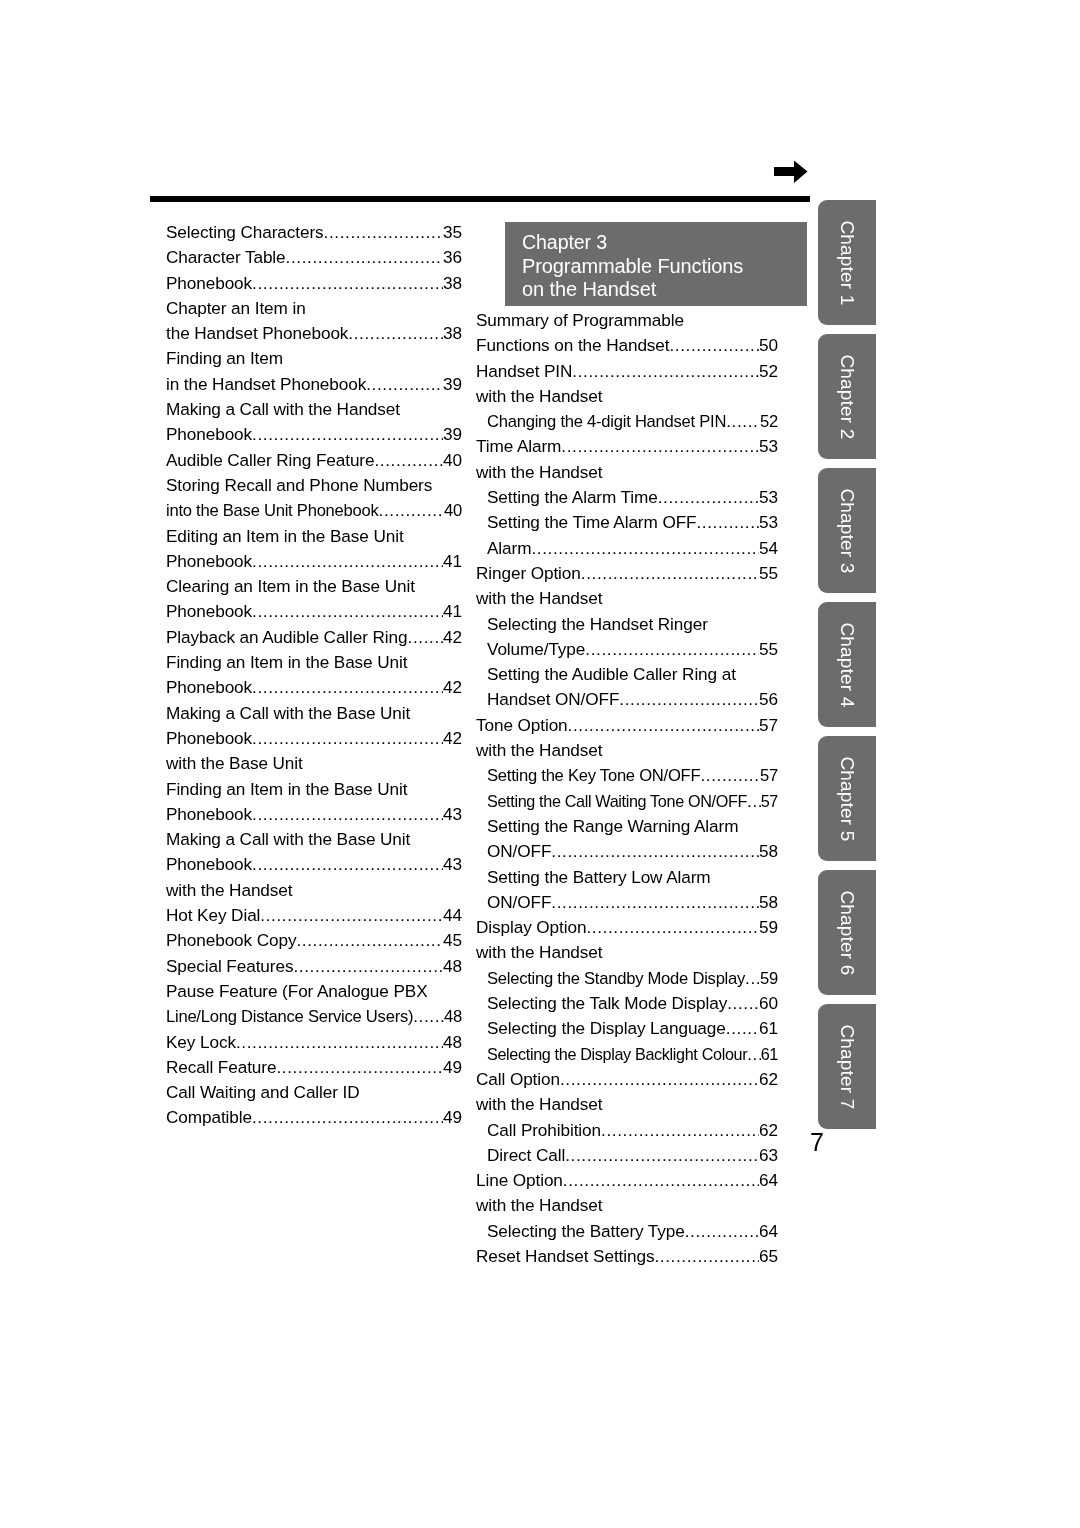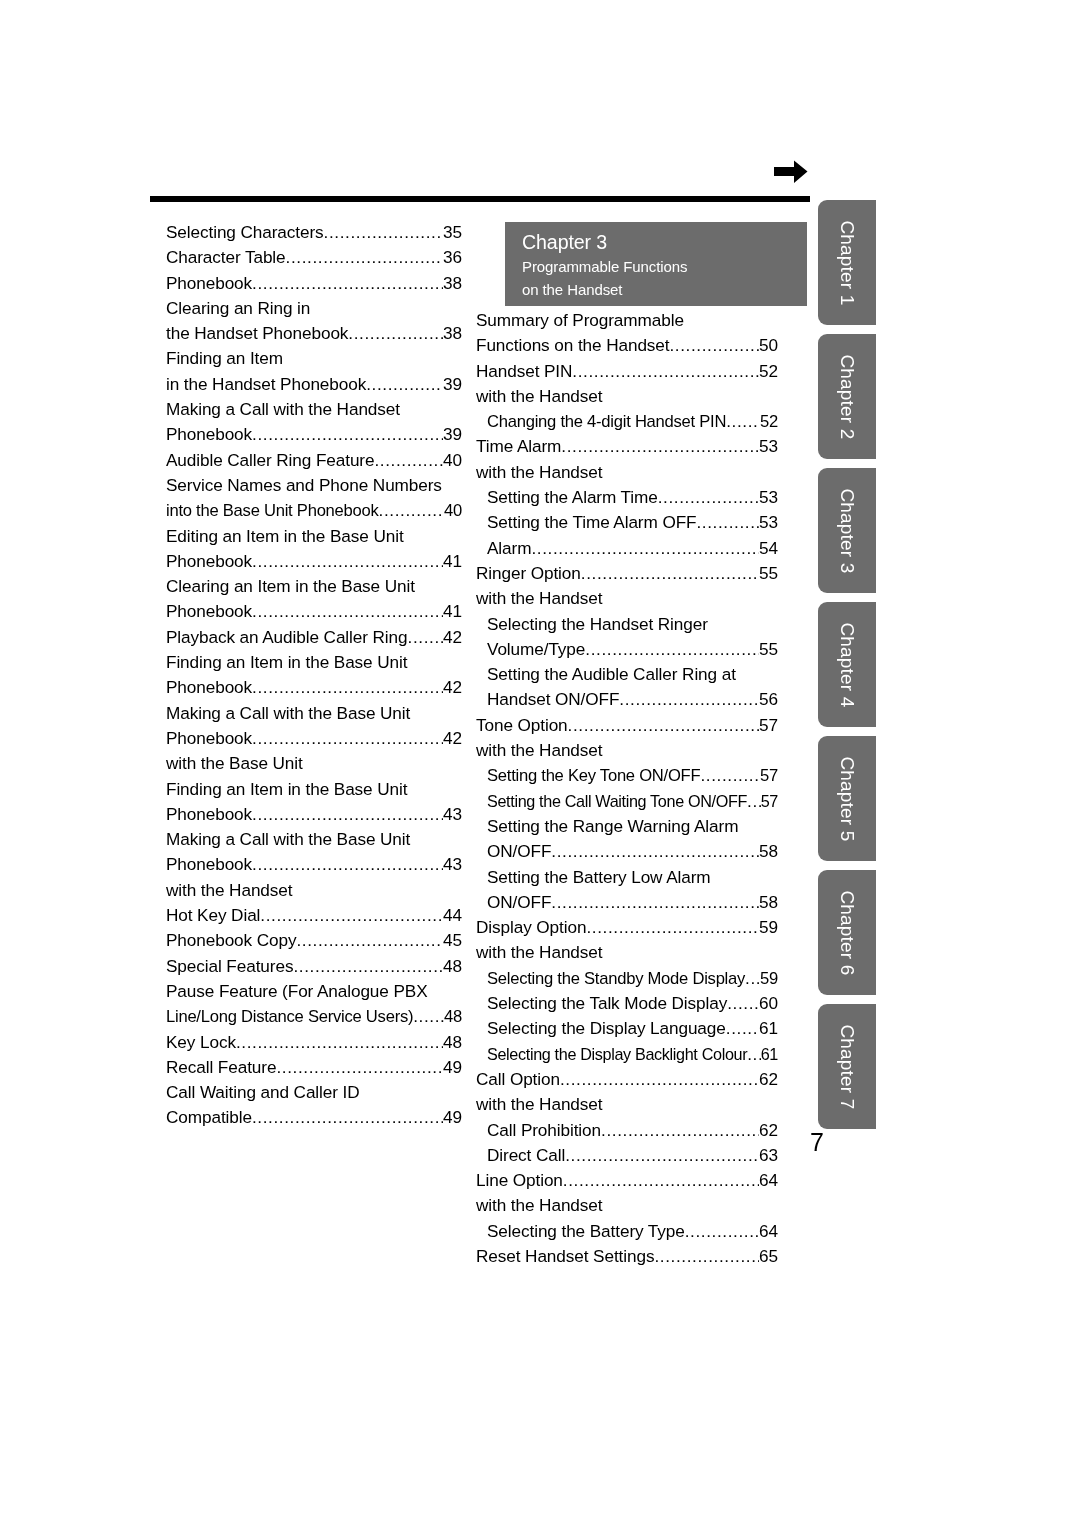--- a/index.html
+++ b/index.html
@@ -100,21 +100,21 @@
     left: 505px;
     top: 222px;
     width: 302px;
     height: 84px;
     background: #6c6c6c;
     color: #ffffff;
     box-sizing: border-box;
     padding: 9px 0 0 17px;
   }
   .chapter-box .cb-line {
-    font-size: 15px;
+    font-size: 20px;
     line-height: 23.5px;
     letter-spacing: -0.1px;
     color: #ffffff;
     white-space: nowrap;
   }
   .chapter-box .cb-line.first { font-size: 19.6px; }
 
   
   .box-spacer { height: 88px; }
 
@@ -185,21 +185,21 @@
           </div>
         </div>
         <div class="entry lvl0">
           <div class="leader">
             <span class="label">Phonebook </span>
             <span class="dots">......................................................................</span>
             <span class="pg">38</span>
           </div>
         </div>
         <div class="entry lvl0">
-          <div class="plain">Clearing an Ring in</div>
+          <div class="plain">Chapter an Item in</div>
         </div>
         <div class="entry lvl0">
           <div class="leader">
             <span class="label">the Handset Phonebook </span>
             <span class="dots">......................................................................</span>
             <span class="pg">38</span>
           </div>
         </div>
         <div class="entry lvl0">
           <div class="plain">Finding an Item</div>
@@ -222,21 +222,21 @@
           </div>
         </div>
         <div class="entry lvl0">
           <div class="leader">
             <span class="label">Audible Caller Ring Feature </span>
             <span class="dots">......................................................................</span>
             <span class="pg">40</span>
           </div>
         </div>
         <div class="entry lvl0">
-          <div class="plain">Service Names and Phone Numbers</div>
+          <div class="plain">Storing Recall and Phone Numbers</div>
         </div>
         <div class="entry lvl0">
           <div class="leader cond2">
             <span class="label">into the Base Unit Phonebook </span>
             <span class="dots">......................................................................</span>
             <span class="pg">40</span>
           </div>
         </div>
         <div class="entry lvl0">
           <div class="plain">Editing an Item in the Base Unit</div>

